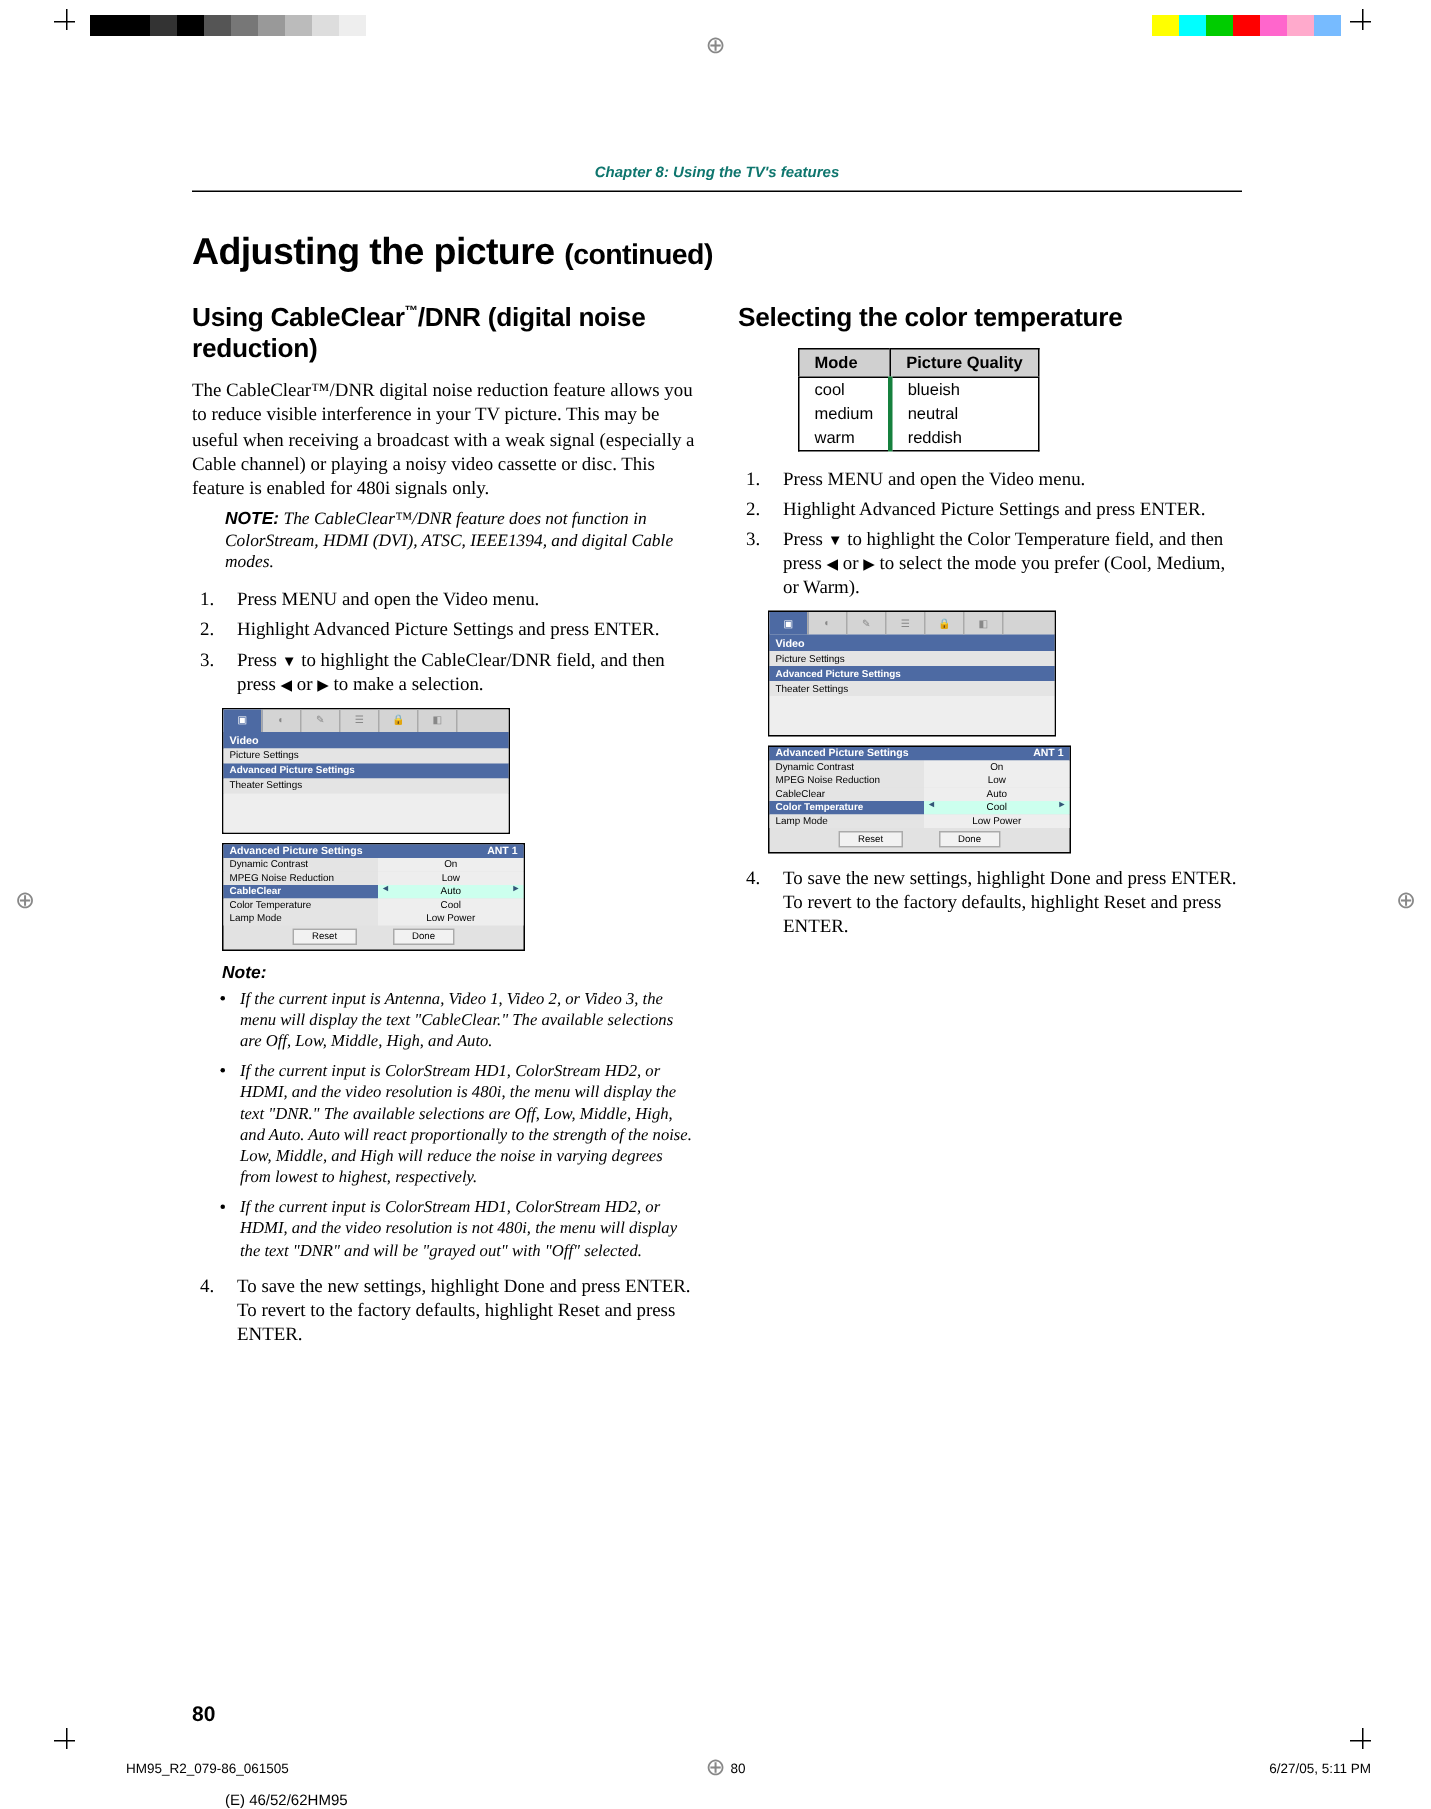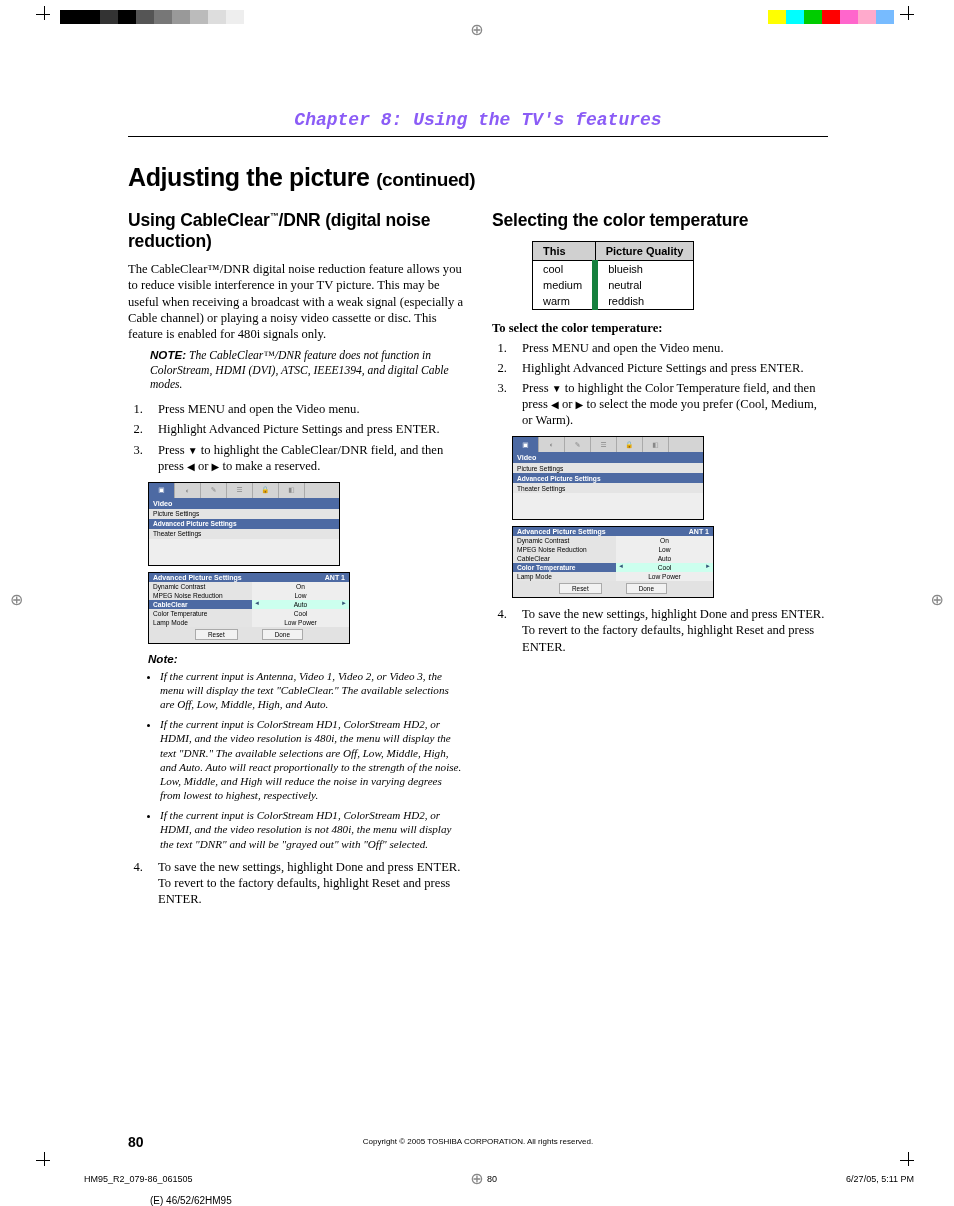--- a/index.html
+++ b/index.html
@@ -22,25 +22,25 @@
   .color-bar .sw { height: 14px; }
   .reg-mark { position: absolute; font-size: 16px; color: #888; }
   .content {
     position: absolute;
     top: 110px;
     left: 128px;
     width: 700px;
   }
   .chapter-head {
     text-align: center;
-    font-family: Liberation Mono, monospace;
+    font-family: Liberation Sans, sans-serif;
     font-weight: bold;
     font-style: italic;
-    font-size: 18px;
-    color: #8b5cf6;
+    font-size: 10px;
+    color: #0f766e;
     margin-bottom: 6px;
   }
   .chapter-line {
     border-top: 1px solid #000;
     margin: 0 0 26px 0;
   }
   h1.page-title {
     font-family: Arial, Helvetica, sans-serif;
     font-weight: bold;
     font-size: 25px;
@@ -112,21 +112,21 @@
   .ct-table {
     border: 1.5px solid #000;
     border-collapse: collapse;
     font-family: Arial, Helvetica, sans-serif;
     font-size: 11px;
     margin: 6px 0 10px 40px;
   }
   .ct-table th { background:#d0d0d0; font-weight:bold; padding:3px 10px; text-align:left; border-bottom:1px solid #000;}
   .ct-table th + th { border-left:1px solid #000;}
   .ct-table td { padding:2px 10px; }
-  .ct-table td + td { border-left:6px solid #15803d;}
+  .ct-table td + td { border-left:3px solid #15803d;}
   .footer {
     position: absolute;
     bottom: 60px;
     left: 128px;
     width: 700px;
     font-size: 8px;
     text-align: center;
     font-family: Arial, Helvetica, sans-serif;
   }
   .pagenum {
@@ -212,21 +212,21 @@
         </h2>
         <p>The CableClear™/DNR digital noise reduction feature allows you to reduce visible interference in your TV picture. This may be useful when receiving a broadcast with a weak signal (especially a Cable channel) or playing a noisy video cassette or disc. This feature is enabled for 480i signals only.</p>
         <p class="note-ind">
           <span class="label">NOTE:</span>
           <span>The CableClear™/DNR feature does not function in ColorStream, HDMI (DVI), ATSC, IEEE1394, and digital Cable modes.</span>
         </p>
         <ol class="steps">
           <li>Press MENU and open the Video menu.</li>
           <li>Highlight Advanced Picture Settings and press ENTER.</li>
           <li>
-            <span>Press </span><span class="tri">▼</span><span> to highlight the CableClear/DNR field, and then press </span><span class="tri">◀</span><span> or </span><span class="tri">▶</span><span> to make a reserved.</span>
+            <span>Press </span><span class="tri">▼</span><span> to highlight the CableClear/DNR field, and then press </span><span class="tri">◀</span><span> or </span><span class="tri">▶</span><span> to make a selection.</span>
           </li>
         </ol>
 
         <div class="osd">
           <div class="tabrow">
             <div class="tab on">▣</div>
             <div class="tab">◐</div>
             <div class="tab">✎</div>
             <div class="tab">☰</div>
             <div class="tab">🔒</div>
@@ -283,39 +283,38 @@
           <li>To save the new settings, highlight Done and press ENTER. To revert to the factory defaults, highlight Reset and press ENTER.</li>
         </ol>
       </div>
 
       <div class="col">
         <h2 class="sect">Selecting the color temperature</h2>
 
         <table class="ct-table">
           <tbody>
               <tr>
-                <th>This</th>
+                <th>Mode</th>
                 <th>Picture Quality</th>
               </tr>
           <tr>
                 <td>cool</td>
                 <td>blueish</td>
               </tr>
           <tr>
                 <td>medium</td>
                 <td>neutral</td>
               </tr>
           <tr>
                 <td>warm</td>
                 <td>reddish</td>
               </tr>
         </tbody>
           </table>
 
-        <p class="bold-line">To select the color temperature:</p>
         <ol class="steps">
           <li>Press MENU and open the Video menu.</li>
           <li>Highlight Advanced Picture Settings and press ENTER.</li>
           <li>
             <span>Press </span><span class="tri">▼</span><span> to highlight the Color Temperature field, and then press </span><span class="tri">◀</span><span> or </span><span class="tri">▶</span><span> to select the mode you prefer (Cool, Medium, or Warm).</span>
           </li>
         </ol>
 
         <div class="osd">
           <div class="tabrow">
@@ -366,20 +365,19 @@
 
         <ol class="steps" start="4">
           <li>To save the new settings, highlight Done and press ENTER. To revert to the factory defaults, highlight Reset and press ENTER.</li>
         </ol>
 
       </div>
     </div>
   </div>
 
   <div class="pagenum">80</div>
-  <div class="footer">Copyright © 2005 TOSHIBA CORPORATION. All rights reserved.</div>
   <div class="slug">
     <span>HM95_R2_079-86_061505</span>
     <span class="c">80</span>
     <span>6/27/05, 5:11 PM</span>
   </div>
   <div class="sheetname">(E) 46/52/62HM95</div>
 </div>
 
 </body></html>

